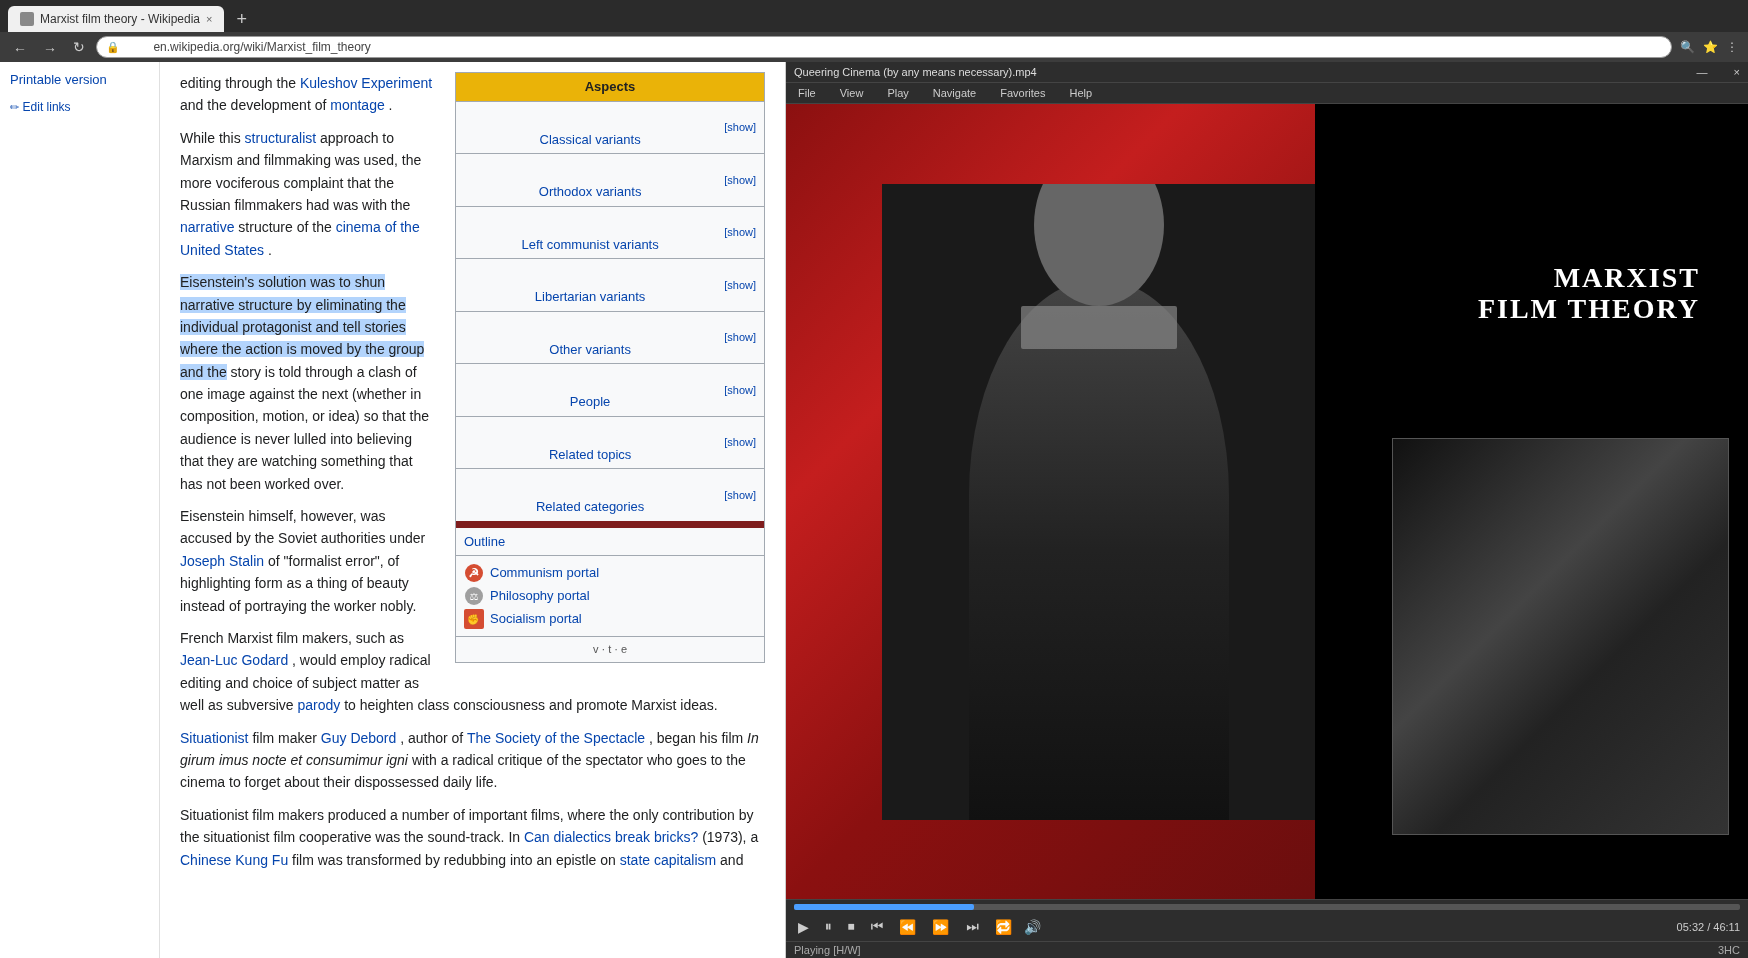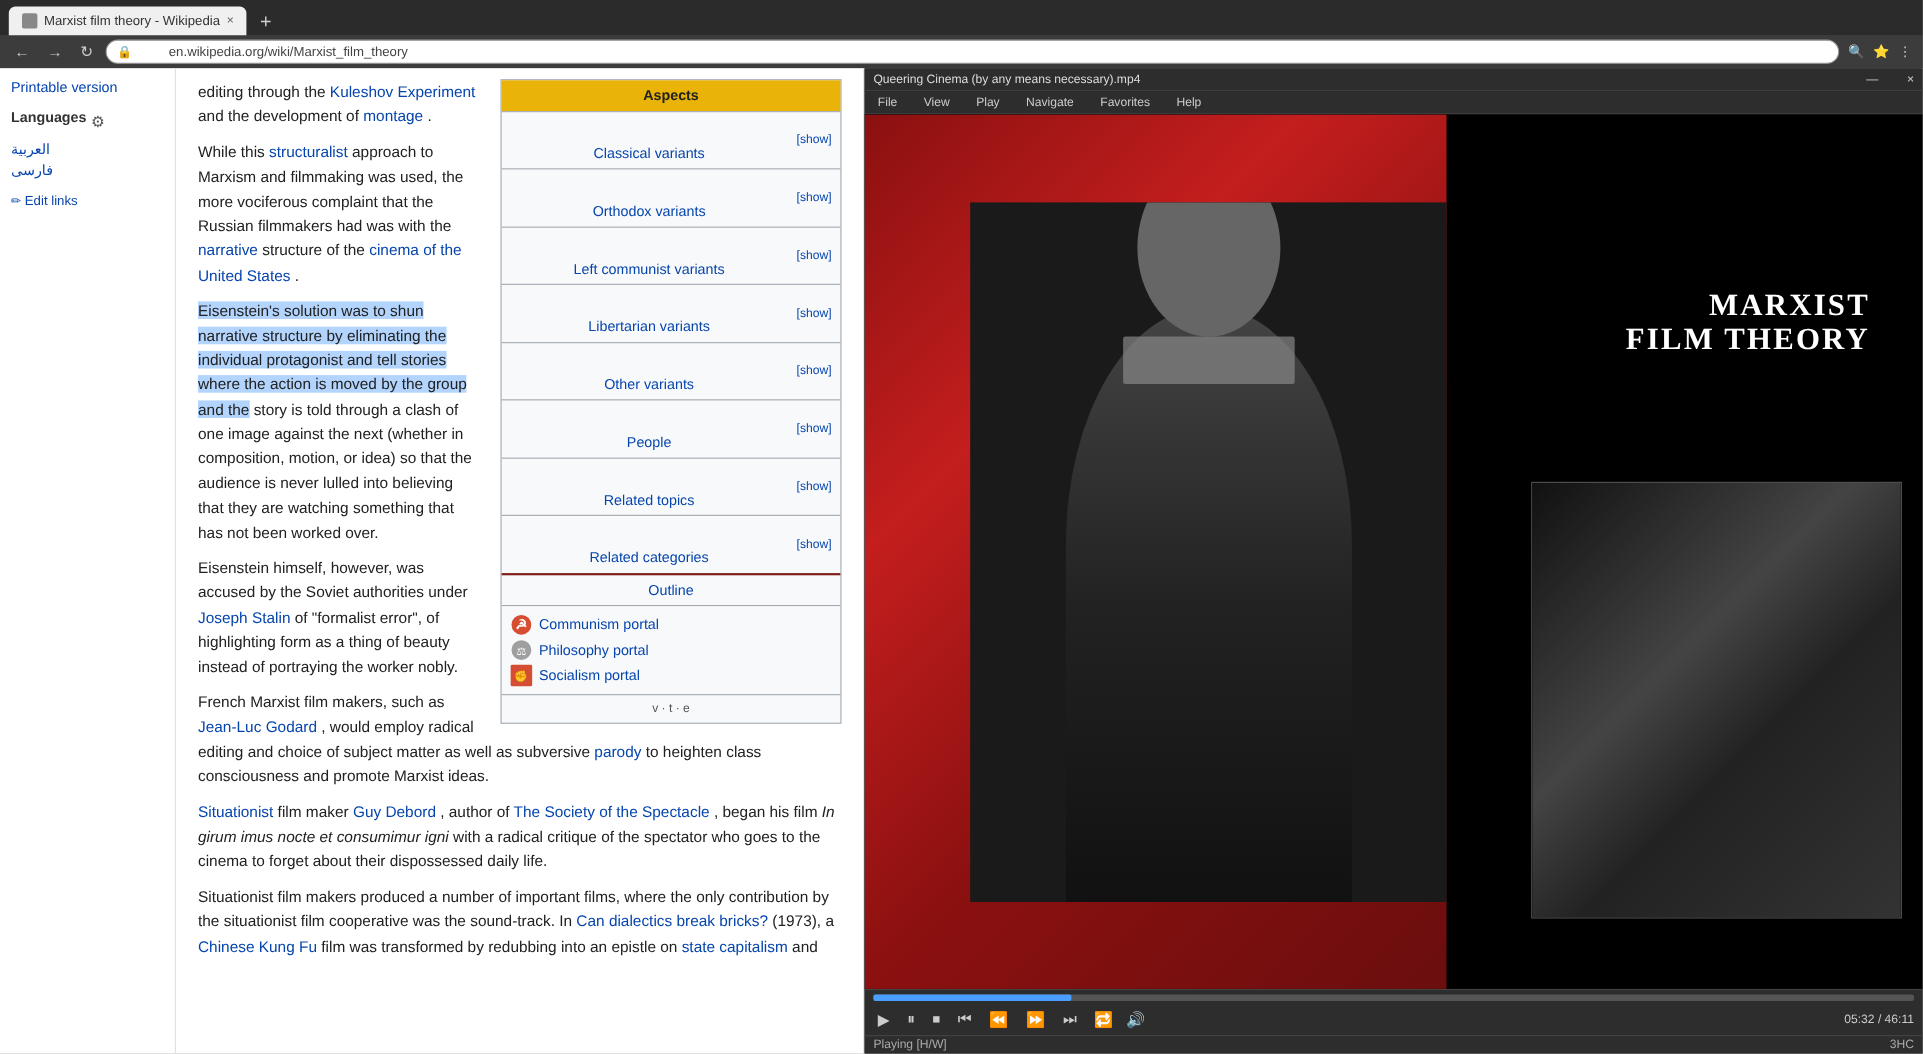--- a/index.html
+++ b/index.html
@@ -48,21 +48,21 @@
     .nav-table-title { background: #eab308; text-align: center; padding: 4px; font-weight: bold; font-size: 13px; }
     .nav-row { display: flex; align-items: center; border-top: 1px solid #a2a9b1; padding: 4px 8px; }
     .nav-row-label { flex: 1; text-align: center; color: #0645ad; text-decoration: none; font-size: 13px; cursor: pointer; margin-top: 24px; }
     .nav-show { color: #0645ad; font-size: 11px; cursor: pointer; margin-left: 8px; }
     .nav-portals { border-top: 1px solid #a2a9b1; padding: 4px 8px; }
     .portal-item { display: flex; align-items: center; gap: 6px; margin: 3px 0; }
     .portal-icon { width: 20px; height: 20px; flex-shrink: 0; }
     .portal-link { color: #0645ad; text-decoration: none; font-size: 13px; cursor: pointer; }
     .nav-vte { text-align: center; padding: 4px; font-size: 11px; border-top: 1px solid #a2a9b1; color: #555; }
 
-    .outline-row { border-top: 2px solid #7f1d1d; padding: 4px 8px; text-align: center; }
+    .outline-row { border-top: 7px solid #7f1d1d; padding: 4px 8px; text-align: left; }
     .outline-link { color: #0645ad; text-decoration: none; font-size: 13px; }
 
     
     .video-panel { flex: 1; background: #1a1a1a; display: flex; flex-direction: column; min-width: 570px; }
     .video-player-header { background: #2d2d2d; display: flex; align-items: center; padding: 4px 8px; font-size: 11px; color: #ccc; gap: 20px; border-bottom: 1px solid #444; }
     .video-player-header .title { flex: 1; color: #ddd; font-size: 11px; overflow: hidden; white-space: nowrap; text-overflow: ellipsis; }
     .video-player-menu { display: flex; gap: 16px; background: #2d2d2d; padding: 2px 8px; border-bottom: 1px solid #444; }
     .video-menu-item { color: #ccc; font-size: 11px; cursor: pointer; padding: 2px 4px; }
     .video-screen { flex: 1; background: #000; position: relative; overflow: hidden; display: flex; align-items: center; justify-content: flex-end; }
     .red-curtain { position: absolute; top: 0; left: 0; width: 55%; height: 100%; background: linear-gradient(135deg, #8b1010 0%, #c41e1e 30%, #8b1010 60%, #6b0e0e 100%); }
@@ -113,28 +113,20 @@
 </div>
 
 <div class="main-layout">
 
   <div class="wikipedia-panel">
     <div class="wiki-content-area">
 
       <div class="wiki-sidebar">
         <div class="sidebar-section">
           <a class="sidebar-link">Printable version</a>
-        </div>
-        <div class="sidebar-section">
-          <div style="display:flex;align-items:center;margin-bottom:8px;">
-            <span class="sidebar-langs">Languages</span>
-            <span class="sidebar-gear">⚙</span>
-          </div>
-          <a class="sidebar-lang-link">العربية</a>
-          <a class="sidebar-lang-link">فارسی</a>
         </div>
         <div class="sidebar-section">
           <a class="edit-links">
             <span class="edit-icon">✏</span>
             <span>Edit links</span>
           </a>
         </div>
       </div>
 
       <div class="wiki-main">

